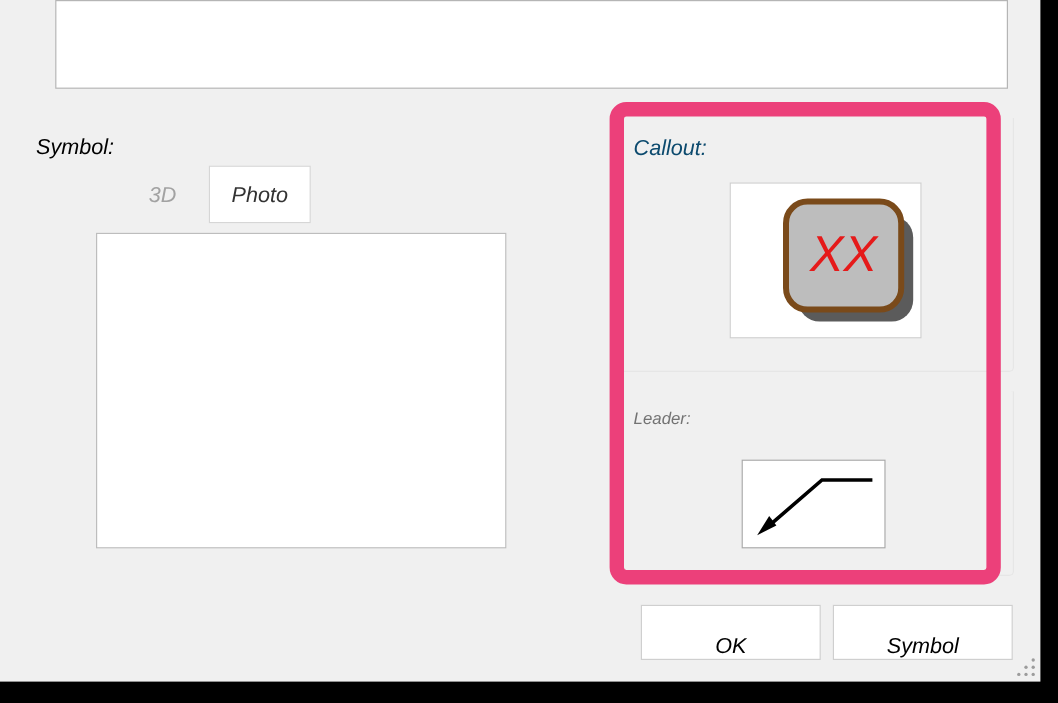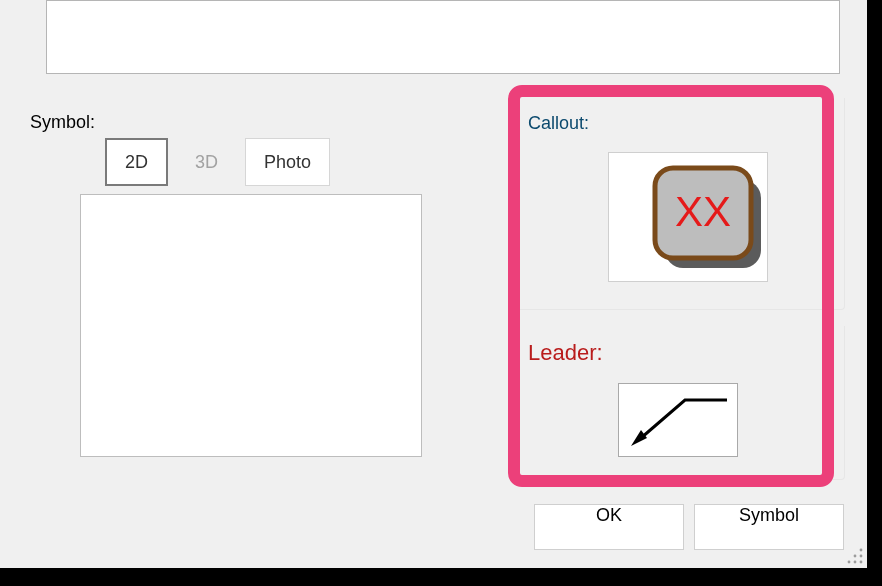--- a/index.html
+++ b/index.html
@@ -12,20 +12,21 @@
     overflow: hidden;
   }
   .window-bg {
     position: absolute;
     left: 0;
     top: 0;
     width: 867px;
     height: 568px;
     background: #f0f0f0;
     box-shadow: 8px 8px 0 #000;
+    font-style: italic;
   }
   .resize-grip {
     position: absolute;
     right: 2px;
     bottom: 2px;
     width: 20px;
     height: 20px;
     color: #9c9c9c;
   }
   
@@ -140,22 +141,22 @@
     height: 154px;
     border: 1px solid #e6e6e6;
     border-top: none;
     border-radius: 0 0 4px 4px;
     box-sizing: border-box;
   }
   .leader-label {
     position: absolute;
     left: 528px;
     top: 340px;
-    font-size: 22px;
-    color: #b91c1c;
+    font-size: 14px;
+    color: #737373;
   }
   .leader-preview {
     position: absolute;
     left: 618px;
     top: 383px;
     width: 120px;
     height: 74px;
     background: #fff;
     border: 1px solid #a9a9a9;
     box-sizing: border-box;
@@ -166,40 +167,37 @@
   
   .dialog-btn {
     position: absolute;
     top: 504px;
     width: 148px;
     height: 44px;
     background: #fff;
     border: 1px solid #cfcfcf;
     font-size: 18px;
     display: flex;
-    align-items: flex-start;
+    align-items: flex-end;
     justify-content: center;
     cursor: pointer;
   }
   .ok-btn { left: 534px; }
   .cancel-btn { left: 694px; }
 </style>
 </head>
 <body>
 
 <div class="window-bg">
 
   <div class="top-box"></div>
 
   <div class="symbol-label">Symbol:</div>
 
   <div class="tab-row">
-    <div class="tab-btn selected">
-      <span>2D</span>
-    </div>
     <div class="tab-btn disabled">
       <span>3D</span>
     </div>
     <div class="tab-btn">
       <span>Photo</span>
     </div>
   </div>
 
   <div class="symbol-preview"></div>
 

